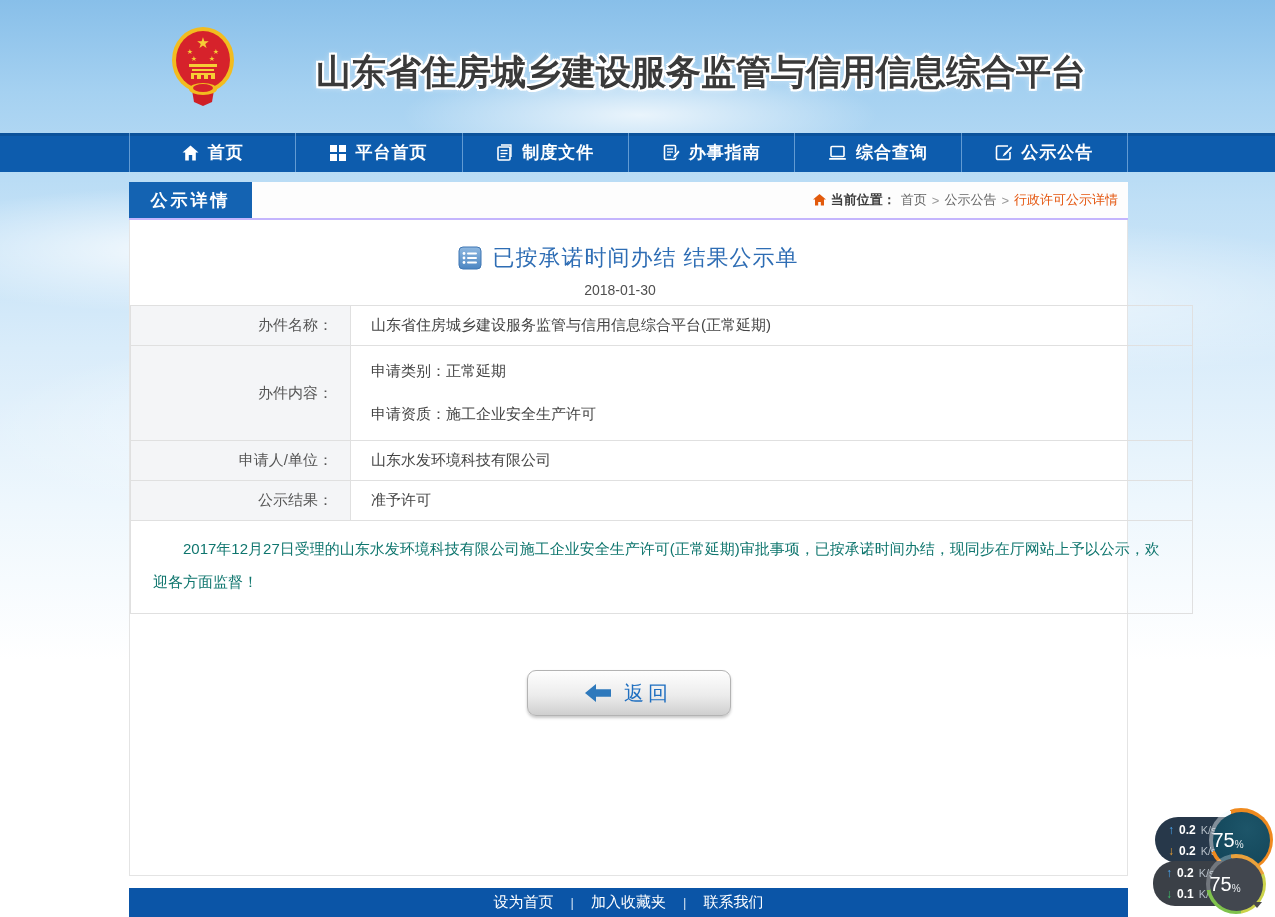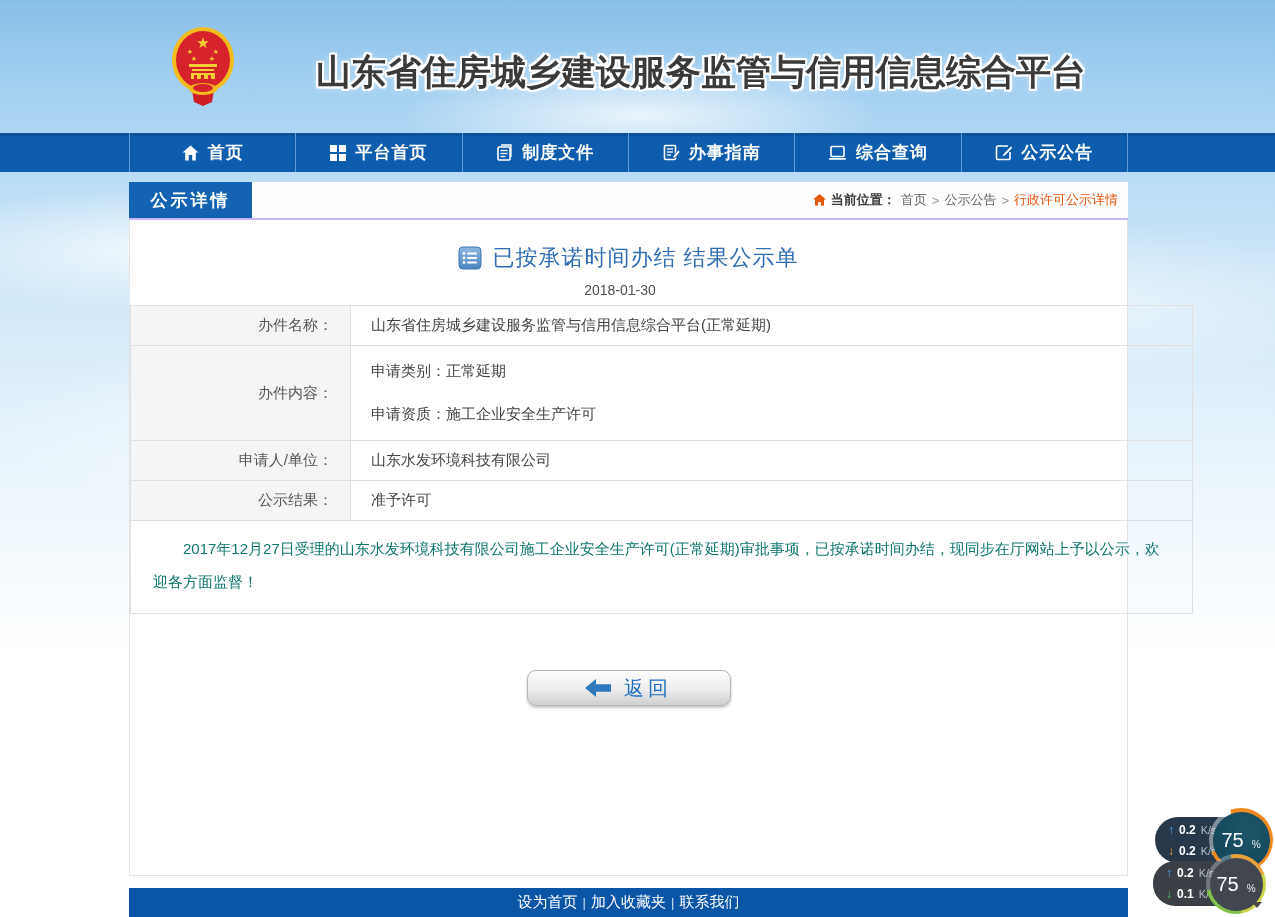--- a/index.html
+++ b/index.html
@@ -53,50 +53,50 @@
 
   table.info-table { width:1063px; margin:0 auto; border-collapse:collapse; font-size:15px; }
   table.info-table td { border:1px solid #e0e0e0; }
   td.lbl { width:220px; background:#f4f5f7; color:#555; text-align:right; padding:10px 17px 10px 0; vertical-align:middle; }
   td.val { color:#444; padding:10px 12px 10px 20px; }
   .val-line { padding:6px 0; }
   .val-line + .val-line { padding-top:18px; }
   td.summary-cell { padding:11px 20px 15px 22px; }
   .summary-text { color:#0f766e; font-size:15px; line-height:33px; text-indent:2em; }
 
-  .back-btn { display:flex; margin:56px auto 0; width:204px; height:36px; align-items:center; justify-content:center;
+  .back-btn { display:flex; margin:56px auto 0; width:204px; height:46px; align-items:center; justify-content:center;
               gap:13px; border:1px solid #b3b3b3; border-radius:9px; cursor:pointer;
               background:linear-gradient(#fefefe,#ececec 55%,#cfcfcf); box-shadow:0 2px 3px rgba(0,0,0,.22);
               color:#1f6fc0; font-size:20px; letter-spacing:4px; }
 
   
   .footer-bar { position:absolute; left:129px; top:888px; width:999px; height:29px; background:#0b55a7;
-                display:flex; align-items:center; justify-content:center; gap:5px; color:#fff; font-size:15px; }
+                display:flex; align-items:center; justify-content:center; gap:17px; color:#fff; font-size:15px; }
   .footer-link { color:#fff; cursor:pointer; }
   .footer-sep { color:#cfe0f1; font-size:13px; }
 
   
   .net-widget { position:absolute; left:1148px; top:805px; width:127px; height:112px; }
   .net-pill { position:absolute; display:flex; flex-direction:column; justify-content:center; }
   .pill-1 { left:7px; top:12px; width:102px; height:46px; border-radius:23px; background:#27384a; }
   .pill-2 { left:5px; top:56px; width:104px; height:45px; border-radius:22px; background:#3b4047; }
   .net-row { display:flex; align-items:center; gap:5px; padding-left:13px; height:21px; font-size:12px; }
   .arrow { font-weight:bold; font-size:12px; }
   .arrow-up { color:#49a8f5; }
   .arrow-down-orange { color:#f1a12f; }
   .arrow-down-green { color:#3fc36a; }
   .spd { color:#fff; font-weight:bold; }
   .unit { color:#b4bdc6; font-size:11px; }
   .ring { position:absolute; border-radius:50%; display:flex; align-items:center; justify-content:center; }
   .ring-1 { left:61px; top:3px; width:64px; height:64px;
             background:conic-gradient(from -20deg,#ef8a1f 0deg 268deg, rgba(240,246,250,.45) 268deg 360deg); }
   .ring-2 { left:58px; top:49px; width:60px; height:60px;
             background:conic-gradient(from -10deg,#e9a13b 0deg 80deg,#cbd34a 80deg 180deg,#7fc24c 180deg 268deg, rgba(240,246,250,.3) 268deg 360deg); }
-  .ring-inner { border-radius:50%; display:flex; align-items:baseline; justify-content:center; width:calc(100% - 7px);
-                height:calc(100% - 7px); padding-top:0; align-items:center;gap:8px; }
+  .ring-inner { border-radius:50%; display:flex; align-items:baseline; justify-content:flex-start; width:calc(100% - 7px);
+                height:calc(100% - 7px); padding-top:0; align-items:center; }
   .inner-1 { background:radial-gradient(circle at 60% 30%, #1d5569 0%, #14485c 70%); }
   .inner-2 { background:#42474f; }
   .pct { color:#fff; font-size:20px; font-weight:normal; }
   .pct-unit { color:#e8ecef; font-size:10px; margin-top:8px; }
   .widget-caret { position:absolute; left:104px; top:97px; width:0; height:0;
                   border-left:5px solid transparent; border-right:5px solid transparent; border-top:6px solid #4a4a4a; cursor:pointer; }
 </style>
 </head>
 <body>
 

